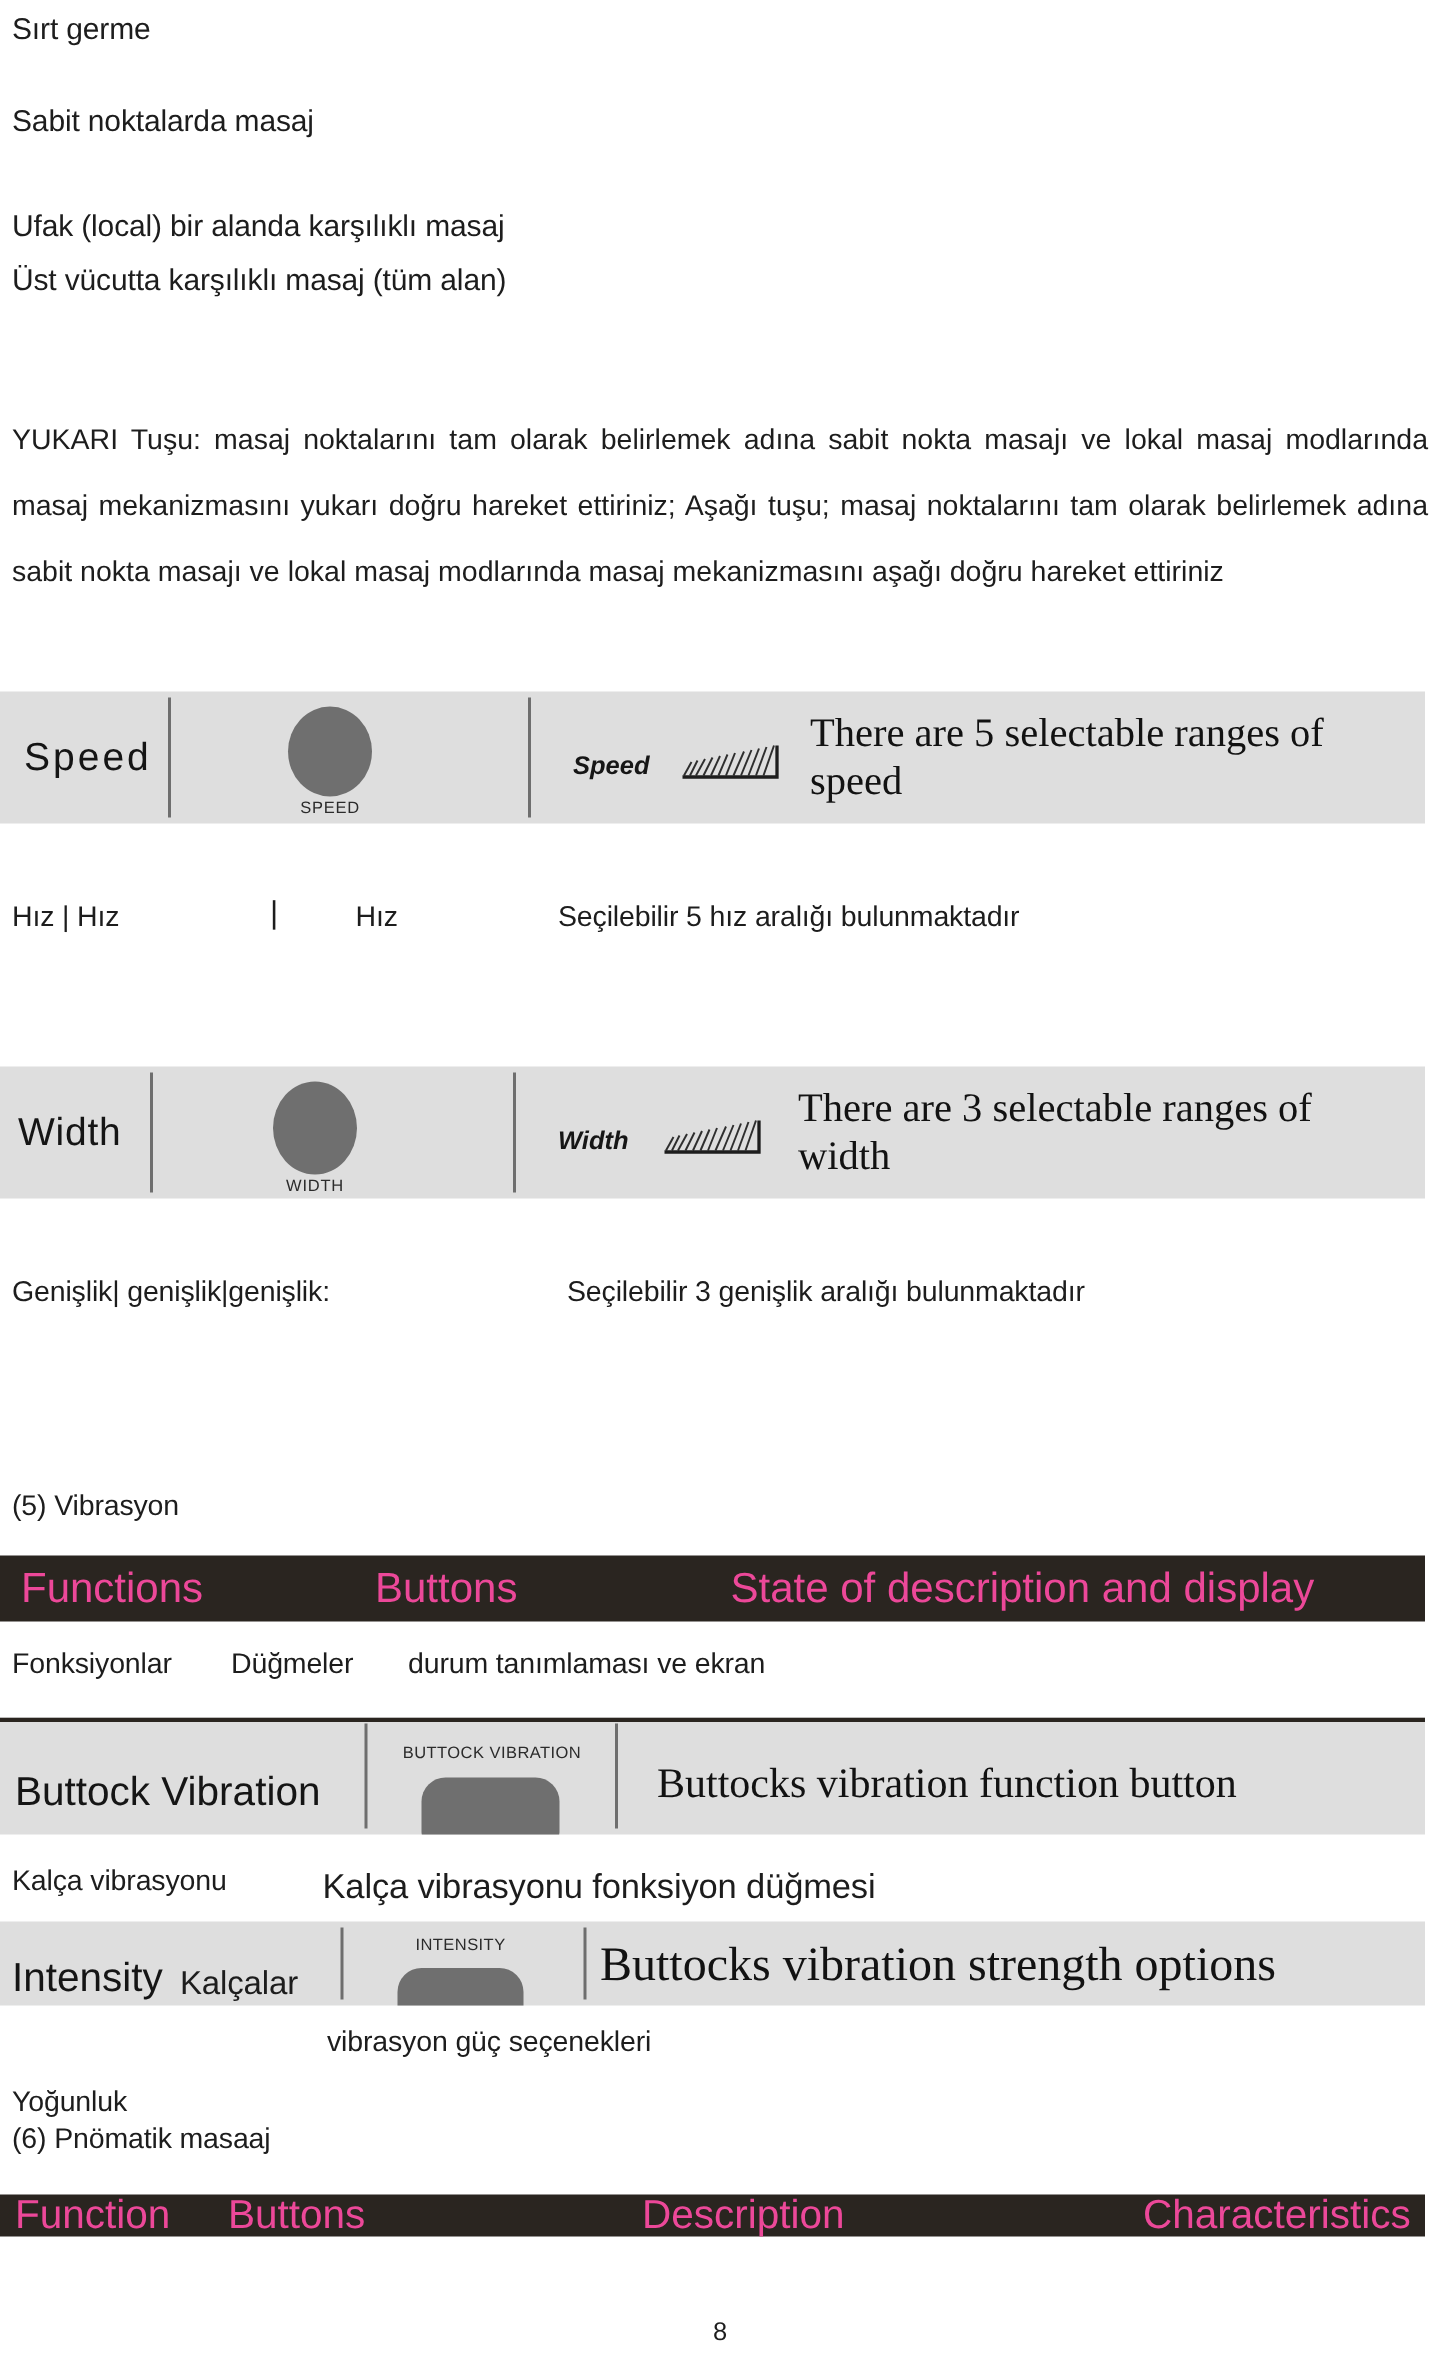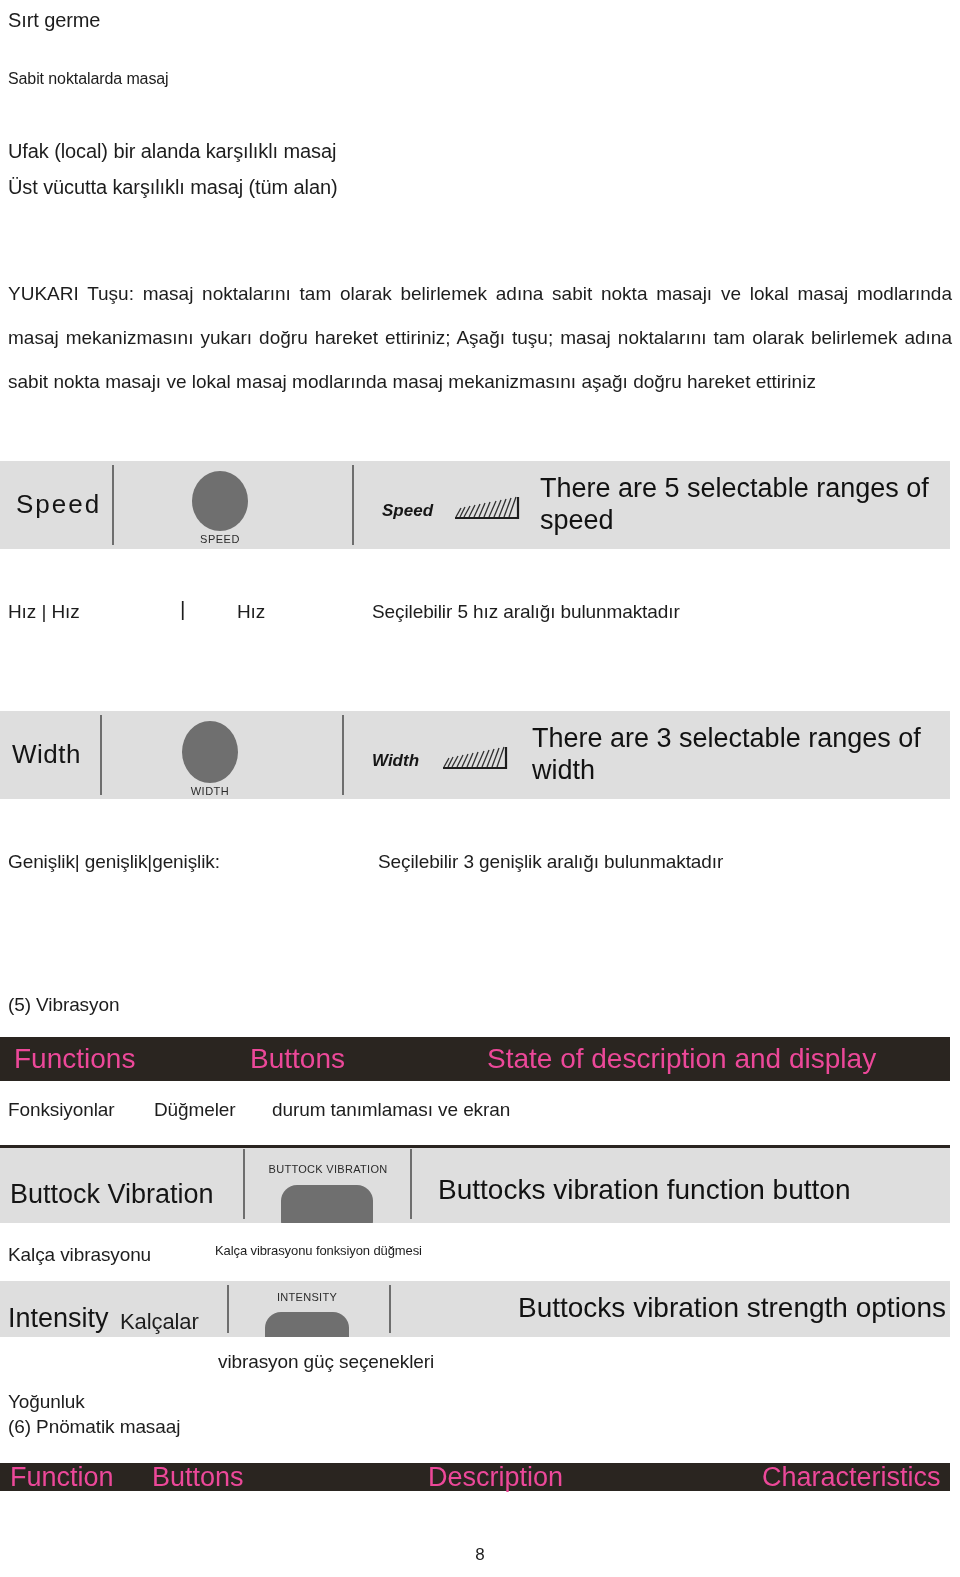--- a/index.html
+++ b/index.html
@@ -103,21 +103,21 @@
     font-style: italic;
     font-weight: 700;
     font-family: "Liberation Sans", sans-serif;
     color: #161616;
     white-space: pre;
     position: absolute;
   }
 
   .desc {
     position: absolute;
-    font-family: Liberation Sans, sans-serif;
+    font-family: Liberation Serif, serif;
     color: #121212;
     white-space: pre;
     line-height: 1.18;
   }
 
   
   .darkbar {
     position: absolute;
     background: #2a2520;
   }
@@ -140,21 +140,21 @@
     font-family: "Liberation Sans", sans-serif;
   }
 </style>
 </head>
 <body>
 
 <div class="page">
 
   <div class="tx" style="left:8px; top:8px; font-size:20px;">Sırt germe</div>
 
-  <div class="tx" style="left:8px; top:69px; font-size:16px;">Sabit noktalarda masaj</div>
+  <div class="tx" style="left:8px; top:69px; font-size:20px;">Sabit noktalarda masaj</div>
 
   <div class="tx" style="left:8px; top:139px; font-size:20px;">Ufak (local) bir alanda karşılıklı masaj</div>
 
   <div class="tx" style="left:8px; top:175px; font-size:20px;">Üst vücutta karşılıklı masaj (tüm alan)</div>
 
   <div class="para" style="top:272px;">YUKARI Tuşu: masaj noktalarını tam olarak belirlemek adına sabit nokta masajı ve lokal masaj modlarında masaj mekanizmasını yukarı doğru hareket ettiriniz; Aşağı tuşu;   masaj noktalarını tam olarak belirlemek adına sabit nokta masajı ve lokal masaj modlarında masaj mekanizmasını aşağı doğru hareket ettiriniz</div>
 
   <div class="strip" style="left:0px; top:461px; width:950px; height:88px;">
 
     <div class="cell-div" style="left:112px;"></div>
@@ -251,32 +251,32 @@
 
     <div class="strip-label" style="left:10px; top:34px; font-size:27px;">Buttock Vibration</div>
 
     <div class="knob-caption" style="left:258px; top:18px; width:140px; font-size:11px; letter-spacing:0.3px;">BUTTOCK VIBRATION</div>
     <div class="knob-rect" style="left:281px; top:40px; width:92px; height:46px;"></div>
 
     <div class="desc" style="left:438px; top:28px; width:510px; font-size:28px;">Buttocks vibration function button</div>
   </div>
 
   <div class="tx" style="left:8px; top:1243px; font-size:19px;">Kalça vibrasyonu</div>
-  <div class="tx" style="left:215px; top:1243px; font-size:13px;">Kalça vibrasyonu fonksiyon düğmesi</div>
+  <div class="tx" style="left:215px; top:1243px; font-size:23px;">Kalça vibrasyonu fonksiyon düğmesi</div>
 
   <div class="strip" style="left:0px; top:1281px; width:950px; height:56px;">
     <div class="cell-div" style="left:227px;"></div>
     <div class="cell-div" style="left:389px;"></div>
 
     <div class="strip-label" style="left:8px; top:22px; font-size:27px;">Intensity</div>
 
     <div class="knob-caption" style="left:245px; top:10px; width:124px; font-size:11px; letter-spacing:0.3px;">INTENSITY</div>
     <div class="knob-rect" style="left:265px; top:31px; width:84px; height:42px;"></div>
 
-    <div class="desc" style="left:416px; top:10px; width:530px; font-size:28px;text-align:right;">Buttocks vibration strength options</div>
+    <div class="desc" style="left:400px; top:10px; width:530px; font-size:32px;">Buttocks vibration strength options</div>
   </div>
 
   <div class="tx" style="left:8px; top:1350px; font-size:19px;margin-top:40px;">Yoğunluk</div>
   <div class="tx" style="left:120px; top:1308px; font-size:22px;">Kalçalar</div>
   <div class="tx" style="left:218px; top:1350px; font-size:19px;">vibrasyon güç seçenekleri</div>
 
   <div class="tx" style="left:8px; top:1415px; font-size:19px;">(6) Pnömatik masaaj</div>
 
   <div class="darkbar" style="left:0px; top:1463px; width:950px; height:28px;">
     <div class="dh" style="left:10px; font-size:27px;">Function</div>

